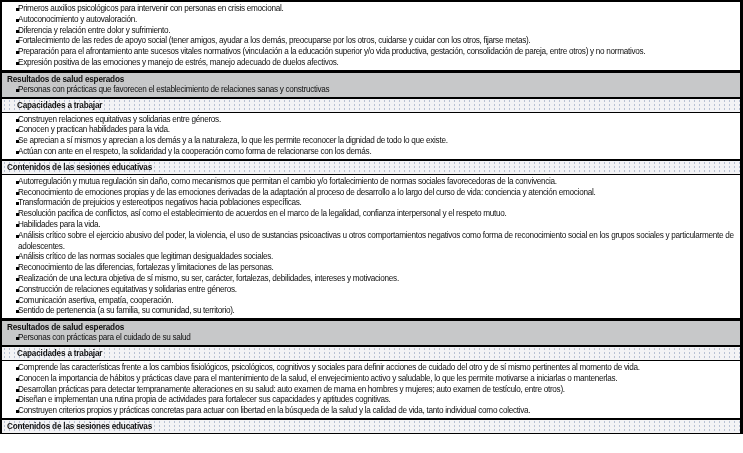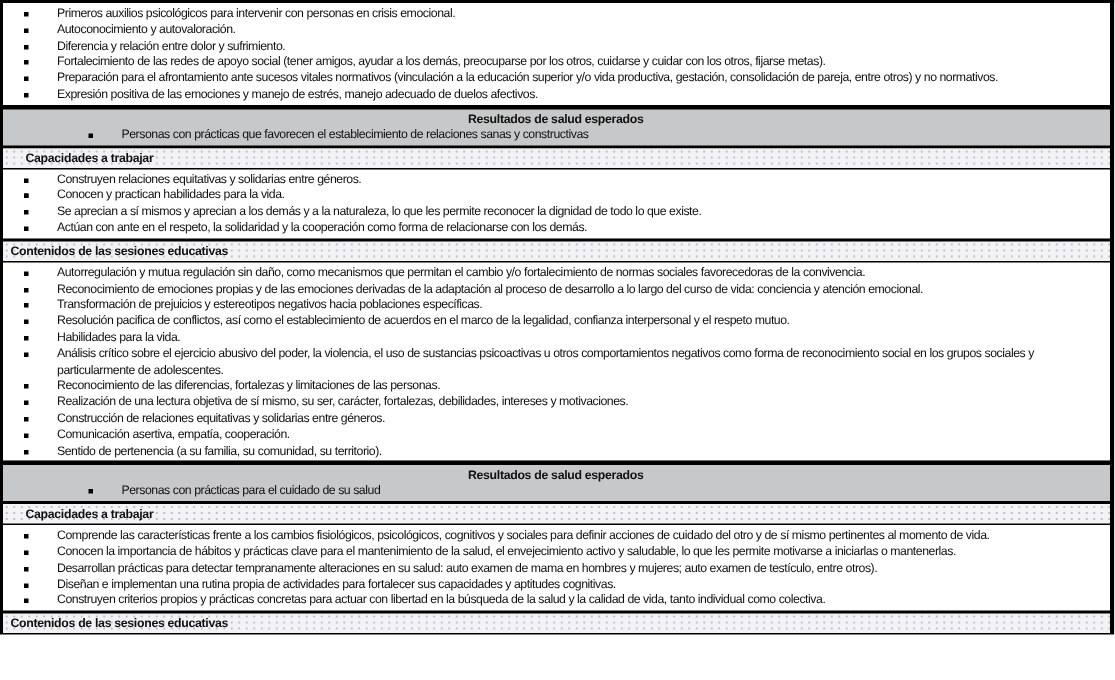--- a/index.html
+++ b/index.html
@@ -17,32 +17,32 @@
     box-sizing:border-box;
   }
   .doc-table{
     box-sizing:border-box;width:743px;
     border-left:2px solid var(--rule);
     border-right:3px solid var(--rule);
     border-top:2px solid var(--rule);
     background:#ffffff;
   }
   .bullets{padding:2px 0 1px 0;}
-  .bullet-row{position:relative;padding:0 6px 0 36px;}
+  .bullet-row{position:relative;padding:0 6px 0 16px;}
   .bullet-marker{
     position:absolute;left:14px;top:4px;width:3px;height:3px;background:#000;
   }
   .band{
     background:var(--band-bg);
     border-top:3px solid var(--rule);
     border-bottom:2px solid var(--rule);
   }
-  .band .bullets{padding:0 0 1px 0;margin-left:43px;}
+  .band .bullets{padding:0 0 1px 0;}
   .band-title{
-    font-weight:700;padding:1px 6px 0 5px;line-height:11px;letter-spacing:-0.2px;text-align:center;
+    font-weight:700;padding:1px 6px 0 5px;line-height:11px;letter-spacing:-0.2px;
   }
   .sec-header{
     font-weight:700;padding:1px 6px 1px 5px;line-height:11px;letter-spacing:-0.2px;
     border-top:2px solid var(--rule);
     border-bottom:1px solid var(--rule);
     background-color:var(--dot-base);
     background-image:radial-gradient(circle,var(--dot-color) 0.6px,rgba(0,0,0,0) 1px);
     background-size:5px 4px;
   }
   .sec-header.no-top{border-top:0;padding-left:15px;}
@@ -75,20 +75,21 @@
         <div class="bullet-row"><span class="bullet-marker"></span><span class="bullet-text">Actúan con ante en el respeto, la solidaridad y la cooperación como forma de relacionarse con los demás.</span></div>
       </div>
       <div class="sec-header">Contenidos de las sesiones educativas</div>
       <div class="bullets">
         <div class="bullet-row"><span class="bullet-marker"></span><span class="bullet-text">Autorregulación y mutua regulación sin daño, como mecanismos que permitan el cambio y/o fortalecimiento de normas sociales favorecedoras de la convivencia.</span></div>
         <div class="bullet-row"><span class="bullet-marker"></span><span class="bullet-text">Reconocimiento de emociones propias y de las emociones derivadas de la adaptación al proceso de desarrollo a lo largo del curso de vida: conciencia y atención emocional.</span></div>
         <div class="bullet-row"><span class="bullet-marker"></span><span class="bullet-text">Transformación de prejuicios y estereotipos negativos hacia poblaciones específicas.</span></div>
         <div class="bullet-row"><span class="bullet-marker"></span><span class="bullet-text">Resolución pacifica de conflictos, así como el establecimiento de acuerdos en el marco de la legalidad, confianza interpersonal y el respeto mutuo.</span></div>
         <div class="bullet-row"><span class="bullet-marker"></span><span class="bullet-text">Habilidades para la vida.</span></div>
         <div class="bullet-row"><span class="bullet-marker"></span><span class="bullet-text">Análisis crítico sobre el ejercicio abusivo del poder, la violencia, el uso de sustancias psicoactivas u otros comportamientos negativos como forma de reconocimiento social en los grupos sociales y particularmente de adolescentes.</span></div>
+        <div class="bullet-row"><span class="bullet-marker"></span><span class="bullet-text">Análisis crítico de las normas sociales que legitiman desigualdades sociales.</span></div>
         <div class="bullet-row"><span class="bullet-marker"></span><span class="bullet-text">Reconocimiento de las diferencias, fortalezas y limitaciones de las personas.</span></div>
         <div class="bullet-row"><span class="bullet-marker"></span><span class="bullet-text">Realización de una lectura objetiva de sí mismo, su ser, carácter, fortalezas, debilidades, intereses y motivaciones.</span></div>
         <div class="bullet-row"><span class="bullet-marker"></span><span class="bullet-text">Construcción de relaciones equitativas y solidarias entre géneros.</span></div>
         <div class="bullet-row"><span class="bullet-marker"></span><span class="bullet-text">Comunicación asertiva, empatía, cooperación.</span></div>
         <div class="bullet-row"><span class="bullet-marker"></span><span class="bullet-text">Sentido de pertenencia (a su familia, su comunidad, su territorio).</span></div>
       </div>
       <div class="band">
         <div class="band-title">Resultados de salud esperados</div>
         <div class="bullets">
           <div class="bullet-row"><span class="bullet-marker"></span><span class="bullet-text">Personas con prácticas para el cuidado de su salud</span></div>

